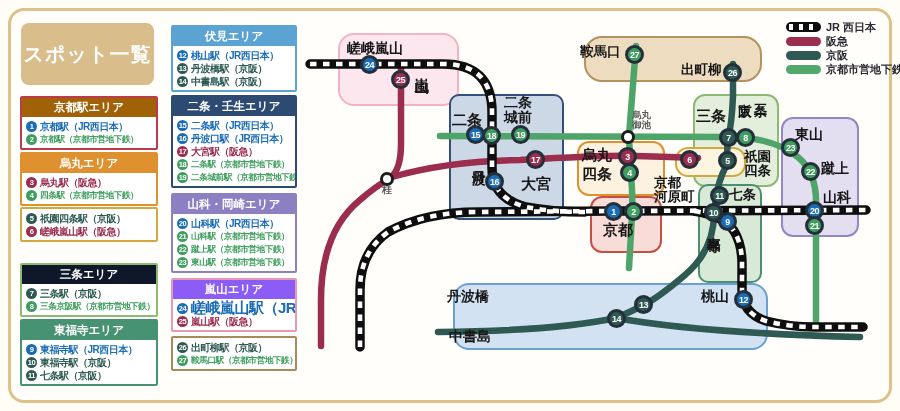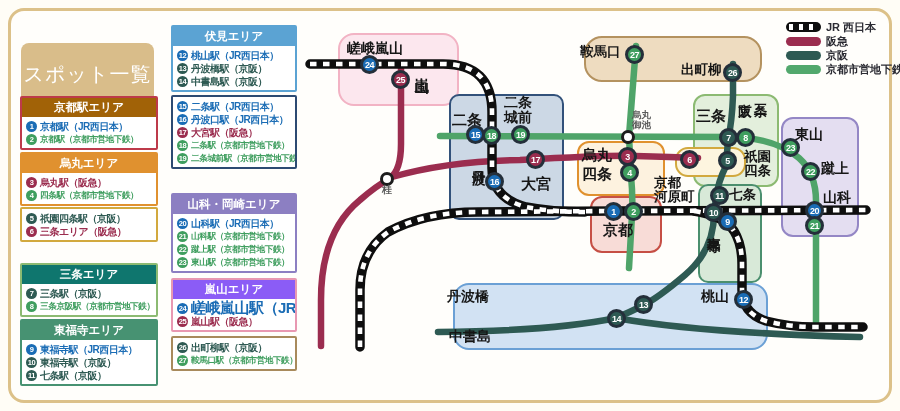--- a/index.html
+++ b/index.html
@@ -2,22 +2,22 @@
 <html><head>
 <meta charset="utf-8">
 <style>
   html,body{margin:0;padding:0;background:#fffdf6;}
   #app{position:relative;width:900px;height:411px;overflow:hidden;
        font-family:"Liberation Sans","DejaVu Sans",sans-serif;}
   .frame{position:absolute;left:8px;top:8px;width:878px;height:389px;
          border:3px solid #dcc189;border-radius:16px;background:#fffefb;}
   
   .title-box{position:absolute;left:21px;top:23px;width:133px;height:62px;background:#d9bd8a;
-             border-radius:8px;color:#fff;font-size:20px;font-weight:normal;display:flex;
-             align-items:center;justify-content:center;letter-spacing:1px;margin-top:20px;}
+             border-radius:8px;color:#fff;font-size:20px;font-weight:bold;display:flex;
+             align-items:center;justify-content:center;letter-spacing:1px;}
   .area{position:absolute;background:#fff;border:2.5px solid;border-radius:2px;overflow:hidden;}
   .area-h{height:19px;line-height:19px;text-align:center;color:#fff;font-size:11.5px;font-weight:bold;}
   .area-items{padding:3px 3px 2px 4px;}
   .it{display:flex;align-items:center;height:13px;}
   .num{flex:0 0 11px;width:11px;height:11px;border-radius:50%;color:#fff;font-size:7.5px;
        font-weight:bold;display:flex;align-items:center;justify-content:center;margin-right:3px;
        letter-spacing:-0.5px;}
   .lbl{font-size:10px;font-weight:bold;white-space:nowrap;letter-spacing:-0.5px;}
   .lbl.xs{font-size:8.7px;}
   .lbl.s{font-size:15px;}
@@ -87,27 +87,27 @@
   </div>
 
   <div class="area" style="left:20px;top:207px;width:134px;border-color:#d2a93e">
     <div class="area-items">
       <div class="it">
           <span class="num b-kh">5</span>
           <span class="lbl c-kh">祇園四条駅（京阪）</span>
         </div>
       <div class="it">
           <span class="num b-hk">6</span>
-          <span class="lbl c-hk">三条エリア（阪急）</span>
+          <span class="lbl c-hk">嵯峨嵐山駅（阪急）</span>
         </div>
     </div>
   </div>
 
   <div class="area" style="left:20px;top:263px;width:134px;border-color:#8cba72">
-    <div class="area-h" style="background:#0f766e">三条エリア</div>
+    <div class="area-h" style="background:#0f172a">三条エリア</div>
     <div class="area-items">
       <div class="it">
           <span class="num b-kh">7</span>
           <span class="lbl c-kh">三条駅（京阪）</span>
         </div>
       <div class="it">
           <span class="num b-sub">8</span>
           <span class="lbl c-sub xs">三条京阪駅（京都市営地下鉄）</span>
         </div>
     </div>
@@ -143,20 +143,21 @@
           <span class="lbl c-kh">丹波橋駅（京阪）</span>
         </div>
       <div class="it">
           <span class="num b-kh">14</span>
           <span class="lbl c-kh">中書島駅（京阪）</span>
         </div>
     </div>
   </div>
 
   <div class="area" style="left:171px;top:95px;width:122px;border-color:#2c4a72">
+    <div class="area-h" style="background:#2c4a72">二条・壬生エリア</div>
     <div class="area-items">
       <div class="it">
           <span class="num b-jr">15</span>
           <span class="lbl c-jr">二条駅（JR西日本）</span>
         </div>
       <div class="it">
           <span class="num b-jr">16</span>
           <span class="lbl c-jr">丹波口駅（JR西日本）</span>
         </div>
       <div class="it">

